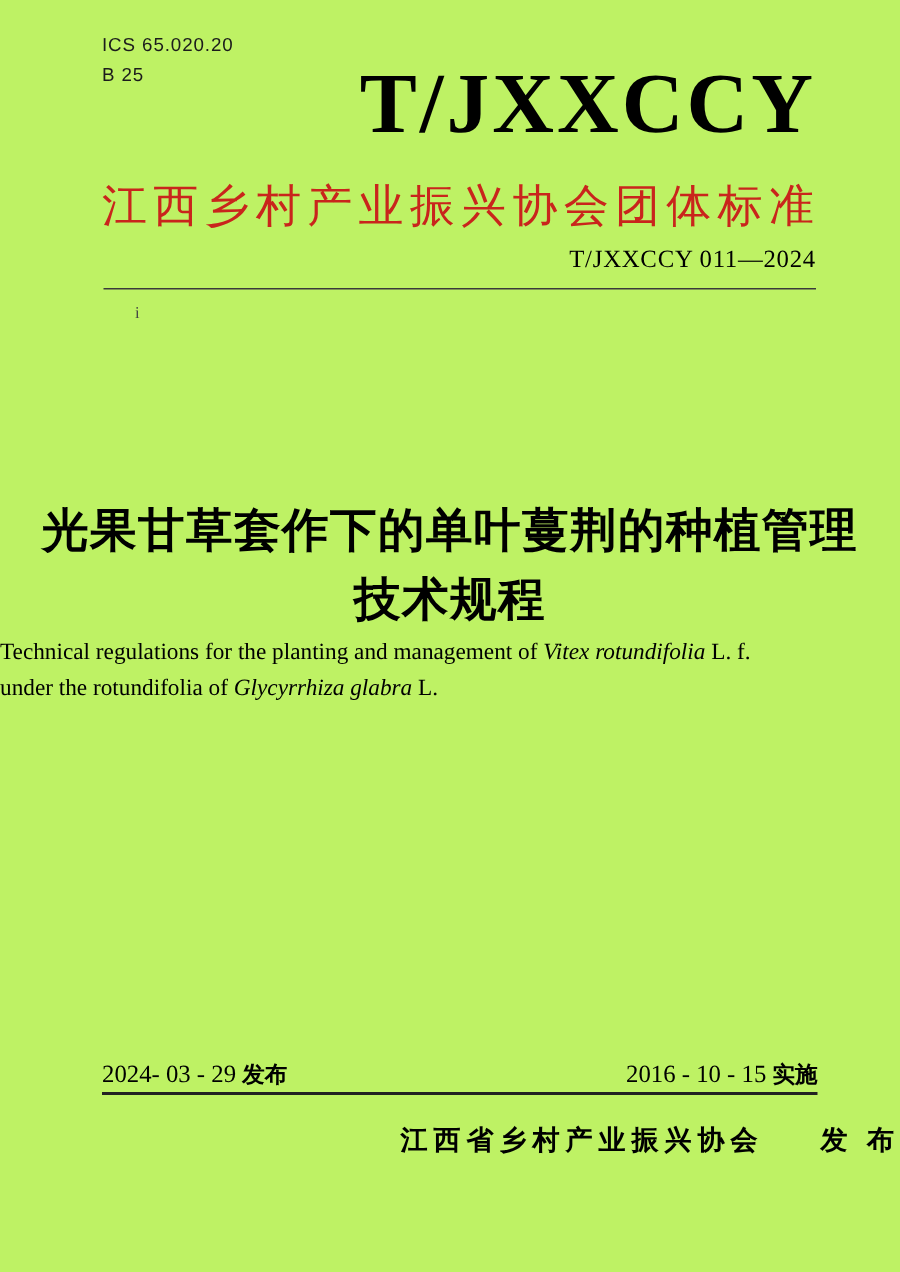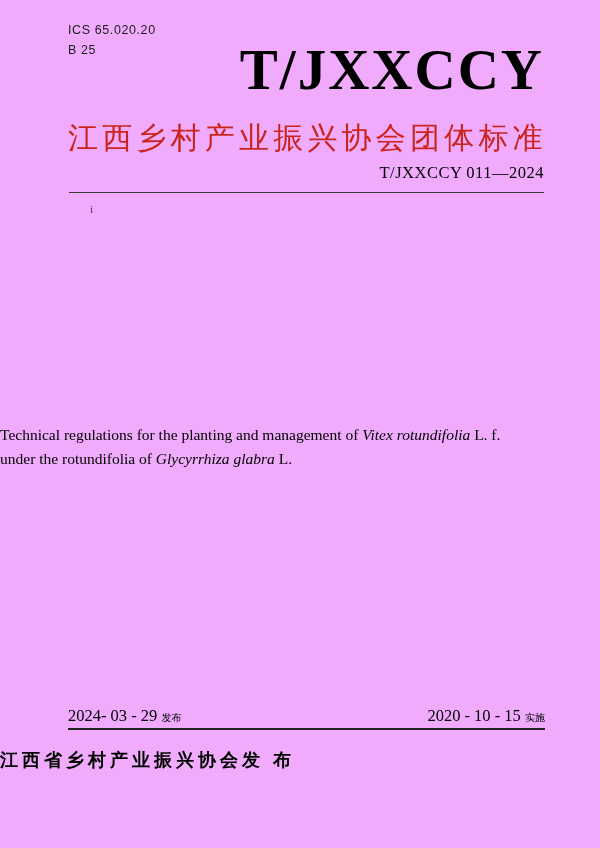--- a/index.html
+++ b/index.html
@@ -4,21 +4,21 @@
 <style>
   * { margin: 0; padding: 0; box-sizing: border-box; }
   html, body { background: #ffffff; }
   body {
     width: 600px; height: 848px;
     font-family: "Liberation Serif", serif;
     color: #111;
     position: relative;
     overflow: hidden;
   }
-  .page { position: absolute; inset: 0; background: #f0abfc; }
+  .page { position: absolute; inset: 0; background: #bef264; }
 
   .meta-block {
     position: absolute; left: 68px; top: 20px;
     font-family: "Liberation Sans", sans-serif;
     font-size: 12.5px; line-height: 20px; letter-spacing: 0.6px;
     color: #1c1c1c;
   }
 
   .masthead {
     position: absolute; top: 38px; right: 56px;
@@ -69,25 +69,25 @@
   .subtitle-en .it { font-style: italic; }
 
   .dates-row {
     position: absolute; left: 68px; right: 55px; top: 706px;
     display: flex; justify-content: space-between; align-items: flex-end;
     border-bottom: 2px solid #222;
     padding-bottom: 2px;
     font-family: "Liberation Serif", serif;
     font-size: 16.5px; color: #000;
   }
-  .dates-row .cjk { font-family: "Liberation Sans", sans-serif; font-weight: normal; font-size: 10px; }
+  .dates-row .cjk { font-family: "Liberation Sans", sans-serif; font-weight: bold; font-size: 15px; }
 
   .publisher-row {
     position: absolute; left: 0; right: 0; top: 748px;
-    display: flex; justify-content: flex-start; align-items: center; 
+    display: flex; justify-content: flex-end; align-items: center; gap: 38px;
     font-family: "Liberation Sans", sans-serif;
     font-weight: bold; font-size: 18px; letter-spacing: 4px; color: #000;
     white-space: nowrap;
   }
 </style>
 </head>
 <body>
 
 <div class="page">
 
@@ -99,32 +99,36 @@
   <div class="masthead">T/JXXCCY</div>
 
   <div class="org-banner">江西乡村产业振兴协会团体标准</div>
 
   <div class="doc-number">T/JXXCCY 011—2024</div>
 
   <div class="header-rule"></div>
 
   <div class="page-marker">i</div>
 
+  <div class="doc-title">
+    <div>光果甘草套作下的单叶蔓荆的种植管理</div>
+    <div>技术规程</div>
+  </div>
 
   <div class="subtitle-en">
     <span>Technical regulations for the planting and management of </span><span class="it">Vitex rotundifolia</span><span> L. f.</span><br>
     <span>under the rotundifolia of </span><span class="it">Glycyrrhiza glabra</span><span> L.</span>
   </div>
 
   <div class="dates-row">
     <div>
       <span>2024- 03 - 29 </span><span class="cjk">发布</span>
     </div>
     <div>
-      <span>2020 - 10 - 15 </span><span class="cjk">实施</span>
+      <span>2016 - 10 - 15 </span><span class="cjk">实施</span>
     </div>
   </div>
 
   <div class="publisher-row">
     <span>江西省乡村产业振兴协会</span>
     <span>发 布</span>
   </div>
 
 </div>
 

